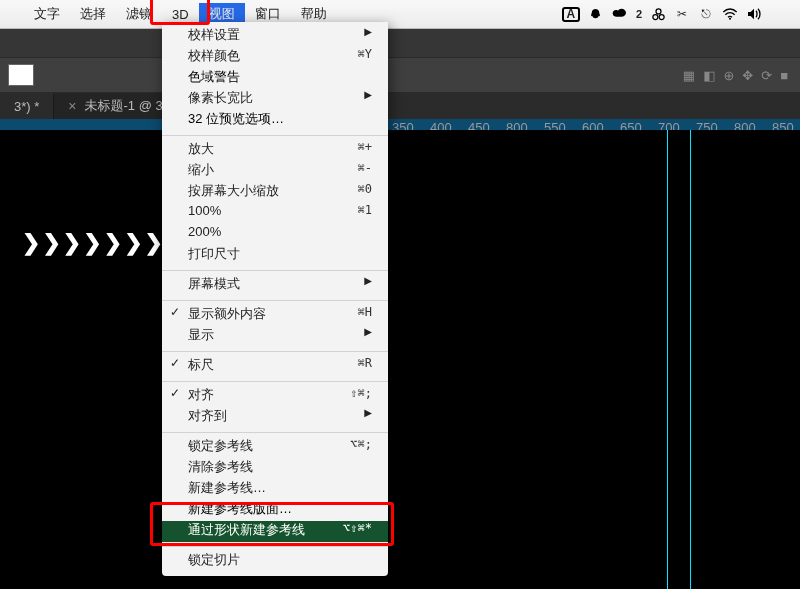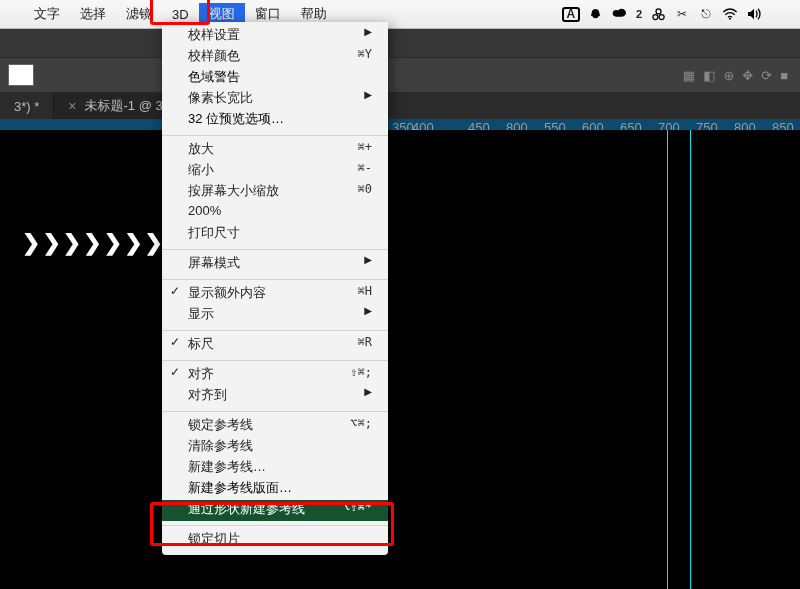--- a/index.html
+++ b/index.html
@@ -107,21 +107,21 @@
     <span>3*) *</span>
   </div>
   <div class="doc-tab active">
     <span class="tab-close">×</span>
     <span>未标题-1 @ 300%</span>
   </div>
 </div>
 
 <div class="ruler-h">
   <span class="tick" style="left:392px">350</span>
-  <span class="tick" style="left:412px">400</span>
+  <span class="tick" style="left:430px">400</span>
   <span class="tick" style="left:468px">450</span>
   <span class="tick" style="left:506px">800</span>
   <span class="tick" style="left:544px">550</span>
   <span class="tick" style="left:582px">600</span>
   <span class="tick" style="left:620px">650</span>
   <span class="tick" style="left:658px">700</span>
   <span class="tick" style="left:696px">750</span>
   <span class="tick" style="left:734px">800</span>
   <span class="tick" style="left:772px">850</span>
 
@@ -158,20 +158,24 @@
     </div>
   <div class="item">
       <span>缩小</span>
       <span class="sc">⌘-</span>
     </div>
   <div class="item">
       <span>按屏幕大小缩放</span>
       <span class="sc">⌘0</span>
     </div>
   <div class="item">
+      <span>100%</span>
+      <span class="sc">⌘1</span>
+    </div>
+  <div class="item">
       <span>200%</span>
     </div>
   <div class="item">
       <span>打印尺寸</span>
     </div>
   <div class="sep"></div>
   <div class="item">
       <span>屏幕模式</span>
       <span class="arrow">▶</span>
     </div>

